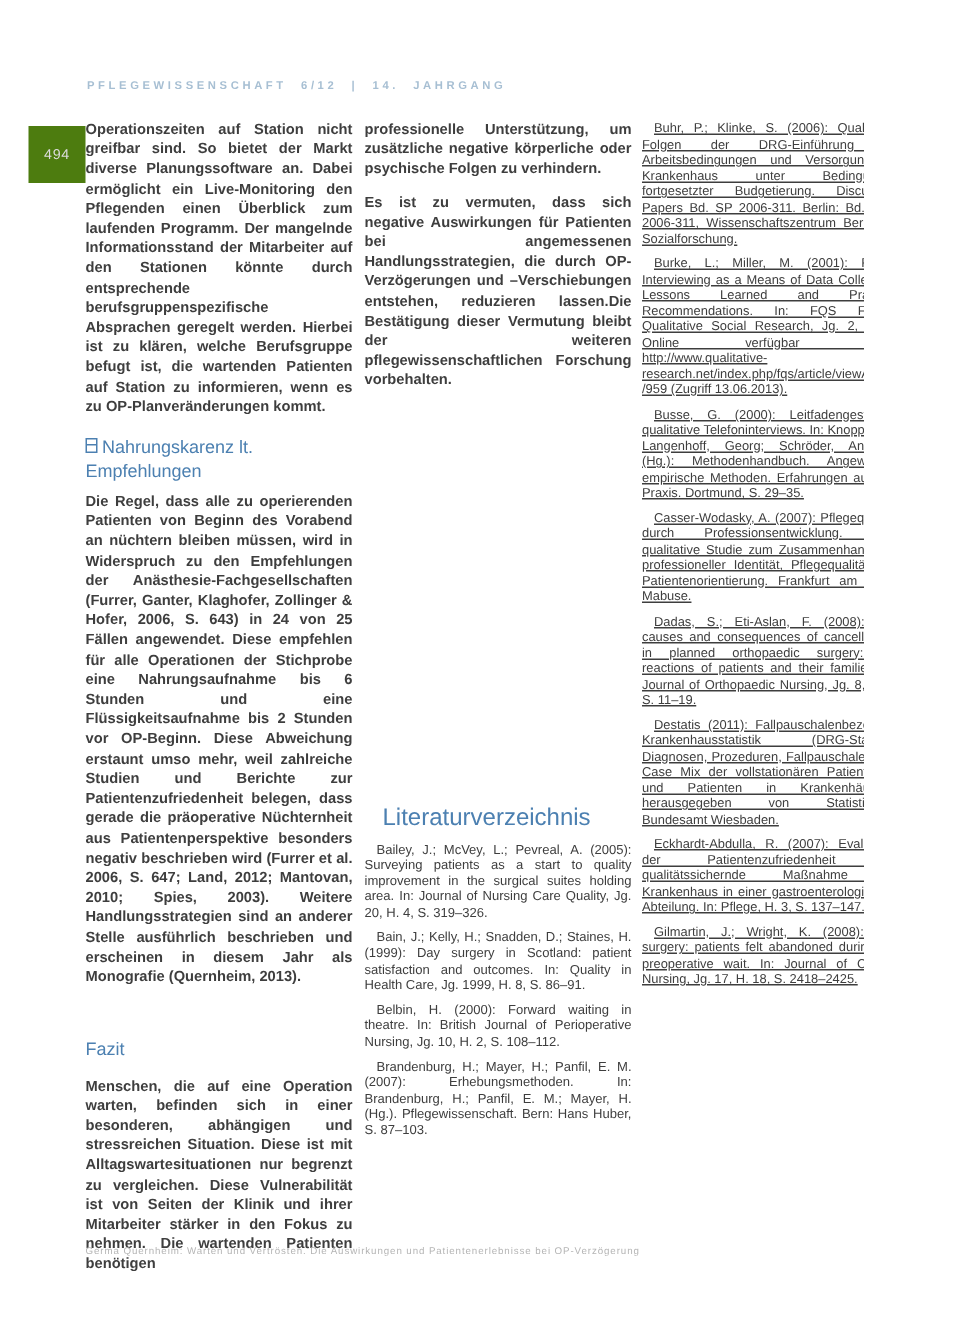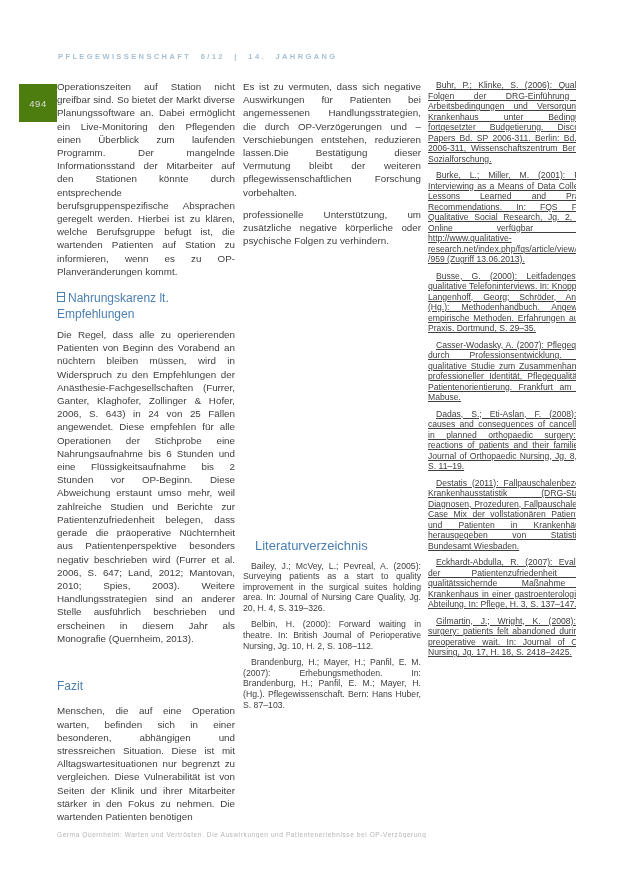--- a/index.html
+++ b/index.html
@@ -16,33 +16,33 @@
   .page-badge{
     position:absolute;left:19px;top:84px;width:38px;height:38px;
     background:#4d7c0f;color:#dcdcdc;
     display:flex;align-items:center;justify-content:center;
     font-size:9.5px;letter-spacing:0.5px;
   }
 
   .col{position:absolute;top:80px;color:#3e3e3e;}
   .col p.body{
     margin:0 0 9px 0;font-size:9.8px;line-height:13.2px;
-    text-align:justify;hyphens:auto;-webkit-hyphens:auto;
+    text-align:justify;hyphens:auto;font-weight:bold;-webkit-hyphens:auto;
   }
   #col1{left:57px;width:178px;}
   #col2{left:243px;width:178px;}
   #col2-refs{position:absolute;left:243px;top:538px;width:178px;color:#3e3e3e;}
   #col3{left:428px;width:171px;}
 
   h2.sect{
     color:#4c80b1;font-weight:400;font-size:12px;line-height:15.5px;
     margin:13px 0 6px 0;text-align:left;
   }
   h2.sect.fazit{margin-top:34px;margin-bottom:10px;}
-  h2.sect.lit{font-size:13px;margin:0 0 7px 0;padding-left:12px;}
+  h2.sect.lit{font-size:16px;margin:0 0 7px 0;padding-left:12px;}
 
   .sect-icon{
     display:inline-block;width:6px;height:8px;
     border:1px solid #4c80b1;margin-right:3px;
     position:relative;top:0px;vertical-align:baseline;
   }
   .sect-icon::after{
     content:"";position:absolute;left:0;right:0;top:3px;
     border-top:1px solid #4c80b1;
   }
@@ -76,27 +76,28 @@
     <p class="body">Operationszeiten auf Station nicht greifbar sind. So bietet der Markt diverse Planungssoftware an. Dabei ermöglicht ein Live-Monitoring den Pflegenden einen Überblick zum laufenden Programm. Der mangelnde Informationsstand der Mitarbeiter auf den Stationen könnte durch entsprechende berufsgruppenspezifische Absprachen geregelt werden. Hierbei ist zu klären, welche Berufsgruppe befugt ist, die wartenden Patienten auf Station zu informieren, wenn es zu OP-Planveränderungen kommt.</p>
     <h2 class="sect">
       <span class="sect-icon"></span><span>Nahrungskarenz lt. Empfehlungen</span>
     </h2>
     <p class="body">Die Regel, dass alle zu operierenden Patienten von Beginn des Vorabend an nüchtern bleiben müssen, wird in Widerspruch zu den Empfehlungen der Anästhesie-Fachgesellschaften (Furrer, Ganter, Klaghofer, Zollinger &amp; Hofer, 2006, S. 643) in 24 von 25 Fällen angewendet. Diese empfehlen für alle Operationen der Stichprobe eine Nahrungsaufnahme bis 6 Stunden und eine Flüssigkeitsaufnahme bis 2 Stunden vor OP-Beginn. Diese Abweichung erstaunt umso mehr, weil zahlreiche Studien und Berichte zur Patientenzufriedenheit belegen, dass gerade die präoperative Nüchternheit aus Patientenperspektive besonders negativ beschrieben wird (Furrer et al. 2006, S. 647; Land, 2012; Mantovan, 2010; Spies, 2003). Weitere Handlungsstrategien sind an anderer Stelle ausführlich beschrieben und erscheinen in diesem Jahr als Monografie (Quernheim, 2013).</p>
     <h2 class="sect fazit">Fazit</h2>
     <p class="body">Menschen, die auf eine Operation warten, befinden sich in einer besonderen, abhängigen und stressreichen Situation. Diese ist mit Alltagswartesituationen nur begrenzt zu vergleichen. Diese Vulnerabilität ist von Seiten der Klinik und ihrer Mitarbeiter stärker in den Fokus zu nehmen. Die wartenden Patienten benötigen</p>
   </div>
 
   <div class="col" id="col2">
+    <p class="body">professionelle Unterstützung, um zusätzliche negative körperliche oder psychische Folgen zu verhindern.</p>
     <p class="body">Es ist zu vermuten, dass sich negative Auswirkungen für Patienten bei angemessenen Handlungsstrategien, die durch OP-Verzögerungen und –Verschiebungen entstehen, reduzieren lassen.Die Bestätigung dieser Vermutung bleibt der weiteren pflegewissenschaftlichen Forschung vorbehalten.</p>
-    <p class="body">professionelle Unterstützung, um zusätzliche negative körperliche oder psychische Folgen zu verhindern.</p>
   </div>
 
   <div id="col2-refs">
     <h2 class="sect lit">Literaturverzeichnis</h2>
     <p class="ref">Bailey, J.; McVey, L.; Pevreal, A. (2005): Surveying patients as a start to quality improvement in the surgical suites holding area. In: Journal of Nursing Care Quality, Jg. 20, H. 4, S. 319–326.</p>
+    <p class="ref">Bain, J.; Kelly, H.; Snadden, D.; Staines, H. (1999): Day surgery in Scotland: patient satisfaction and outcomes. In: Quality in Health Care, Jg. 1999, H. 8, S. 86–91.</p>
     <p class="ref">Belbin, H. (2000): Forward waiting in theatre. In: British Journal of Perioperative Nursing, Jg. 10, H. 2, S. 108–112.</p>
     <p class="ref">Brandenburg, H.; Mayer, H.; Panfil, E. M. (2007): Erhebungsmethoden. In: Brandenburg, H.; Panfil, E. M.; Mayer, H. (Hg.). Pflegewissenschaft. Bern: Hans Huber, S. 87–103.</p>
   </div>
 
   <div class="col" id="col3">
     <p class="ref">Buhr, P.; Klinke, S. (2006): Qualitative Folgen der DRG-Einführung für Arbeitsbedingungen und Versorgung im Krankenhaus unter Bedingungen fortgesetzter Budgetierung. Discussion Papers Bd. SP 2006-311. Berlin: Bd. SP I 2006-311, Wissenschaftszentrum Berlin für Sozialforschung.</p>
     <p class="ref">Burke, L.; Miller, M. (2001): Phone Interviewing as a Means of Data Collection: Lessons Learned and Practical Recommendations. In: FQS Forum: Qualitative Social Research, Jg. 2, H. 2. Online verfügbar unter: http://www.qualitative-research.net/index.php/fqs/article/viewArticle/959 (Zugriff 13.06.2013).</p>
     <p class="ref">Busse, G. (2000): Leitfadengestützte, qualitative Telefoninterviews. In: Knopp, Ralf; Langenhoff, Georg; Schröder, Antonius (Hg.): Methodenhandbuch. Angewandte empirische Methoden. Erfahrungen aus der Praxis. Dortmund, S. 29–35.</p>
     <p class="ref">Casser-Wodasky, A. (2007): Pflegequalität durch Professionsentwicklung. Eine qualitative Studie zum Zusammenhang von professioneller Identität, Pflegequalität und Patientenorientierung. Frankfurt am Main: Mabuse.</p>
     <p class="ref">Dadas, S.; Eti-Aslan, F. (2008): The causes and consequences of cancellations in planned orthopaedic surgery: the reactions of patients and their families. In: Journal of Orthopaedic Nursing, Jg. 8, H. 1, S. 11–19.</p>

